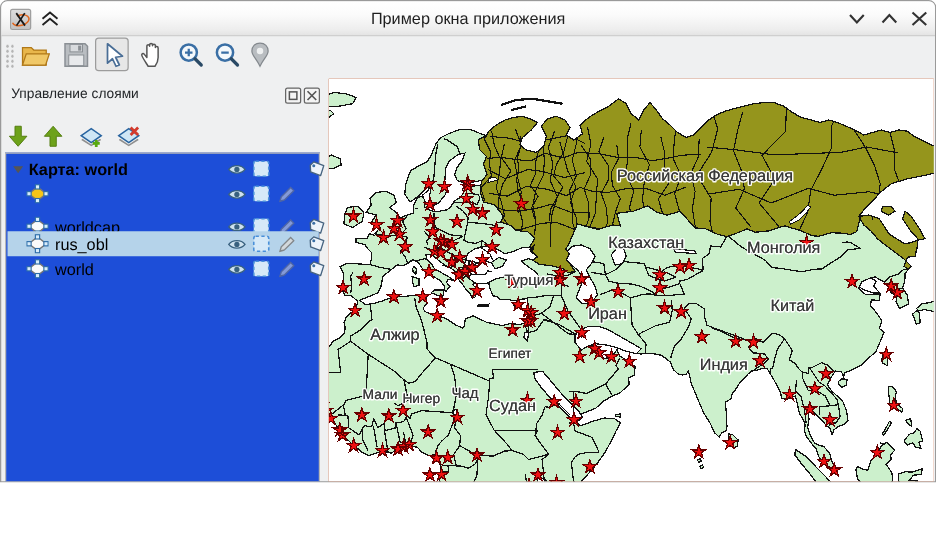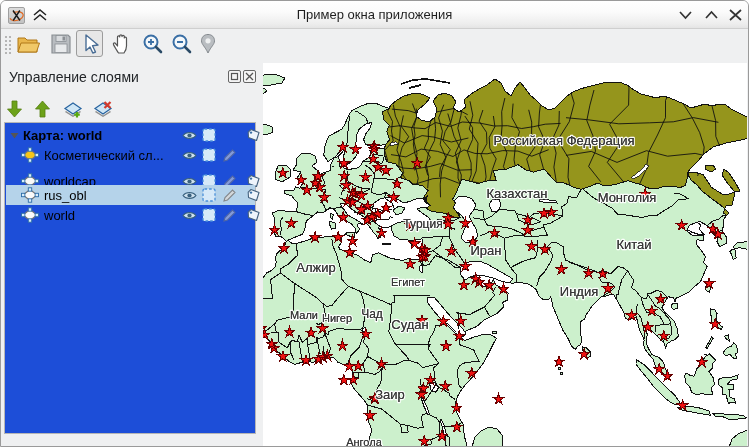--- a/index.html
+++ b/index.html
@@ -1,30 +1,30 @@
 <!DOCTYPE html>
 <html><head><meta charset="utf-8"><style>
 html,body{margin:0;padding:0;background:#fff;}
 *{box-sizing:border-box;}
-#win{position:relative;width:749px;height:447px;background:#eff0f1;border:1px solid #9a9a9a;
+#win{position:relative;width:749px;height:386px;background:#eff0f1;border:1px solid #9a9a9a;
 border-radius:6px 6px 0 0;overflow:hidden;font-family:"Liberation Sans",sans-serif;padding-left:35px;}
 #titlebar{position:absolute;left:0;top:0;width:100%;height:28px;
 background:linear-gradient(#ffffff,#fbfbfb 40%,#ededed 85%,#e4e4e4);border-bottom:1px solid #cfcfcf;}
 #title{position:absolute;left:0;right:0;top:6px;text-align:center;font-size:13px;color:#1f1f1f;}
 .tbtn{position:absolute;top:5px;}
 #appicon{position:absolute;left:7px;top:6px;width:17px;height:17px;background:linear-gradient(#dcdcdc,#c2c2c2);
 border:1px solid #9f9f9f;border-radius:2px;}
 #toolbar{position:absolute;left:0;top:28px;width:100%;height:32px;}
 .handle{position:absolute;left:3px;top:6px;width:7px;height:20px;
 background-image:radial-gradient(circle,#b5b5b5 1px,transparent 1.2px);background-size:4px 4px;}
 .ticon{position:absolute;top:3px;}
 #curbtn{position:absolute;left:75px;top:1px;width:27px;height:27px;background:#e7e7e7;
 border:1px solid #9c9c9c;border-radius:3px;}
 #dock{position:absolute;left:0;top:60px;width:258px;height:387px;}
-#dockhead{position:absolute;left:8px;top:8px;font-size:14px;color:#232629;}
+#dockhead{position:absolute;left:8px;top:8px;font-size:11px;color:#232629;}
 .dhb{position:absolute;top:9px;width:13px;height:13px;border:1px solid #666;border-radius:2px;background:#f4f4f4;}
 #docktools{position:absolute;left:0;top:32px;height:28px;}
 #tree{position:absolute;left:3px;top:61px;width:252px;height:312px;background:#1d4ed8;border:1px solid #b6b6b6;}
 .row{position:absolute;left:1px;width:249px;height:20px;font-size:13px;color:#000;}
 .rowsel{background:#b5d3ea;}
 .rlabel{position:absolute;top:3px;}
 svg{display:block;}
 #map{position:absolute;left:262px;top:62px;width:484px;height:385px;background:#c2410c;overflow:hidden;}
 </style></head><body>
 <div id="win">
@@ -136,21 +136,20 @@
 <div class="row" style="top:22px">
           <svg style="position:absolute;left:15px;top:2px" width="18" height="16" viewBox="0 0 18 16">
             <path d="M2,8 L9,2.5 L16,8 L9,13.5 Z" fill="#f5c518" stroke="#777" stroke-width="1.1"></path>
             <g fill="#d8ecfa" stroke="#2b6ca8" stroke-width="0.9">
               <rect x="0.5" y="6.3" width="3.4" height="3.4"></rect>
               <rect x="7.3" y="0.8" width="3.4" height="3.4"></rect>
               <rect x="14.1" y="6.3" width="3.4" height="3.4"></rect>
               <rect x="7.3" y="11.8" width="3.4" height="3.4"></rect>
             </g>
           </svg>
-          <span class="rlabel" style="left:38px">Косметический сл...</span>
           <svg style="position:absolute;left:176px;top:5px" width="15" height="11" viewBox="0 0 15 11">
             <path d="M1,5.5 C4,1.5 11,1.5 14,5.5 C11,9.5 4,9.5 1,5.5 Z" fill="#cfe2ef" stroke="#39617f" stroke-width="1.1"></path>
             <circle cx="7.5" cy="5.5" r="2.1" fill="#39617f"></circle>
           </svg>
           <svg style="position:absolute;left:196px;top:3px" width="14" height="14" viewBox="0 0 14 14">
             <rect x="1" y="1" width="12" height="12" rx="1.5" fill="#d6e9f8" stroke="#4a90d9" stroke-width="1.3" stroke-dasharray="2.6 2"></rect>
           </svg>
           <svg style="position:absolute;left:216px;top:3px;opacity:0.55" width="15" height="15" viewBox="0 0 15 15">
             <path d="M2,13 L3,9.5 L10.5,2 L13,4.5 L5.5,12 Z M2,13 L5.5,12" fill="#d9d9d9" stroke="#7a7a7a" stroke-width="1.1"></path>
           </svg>

